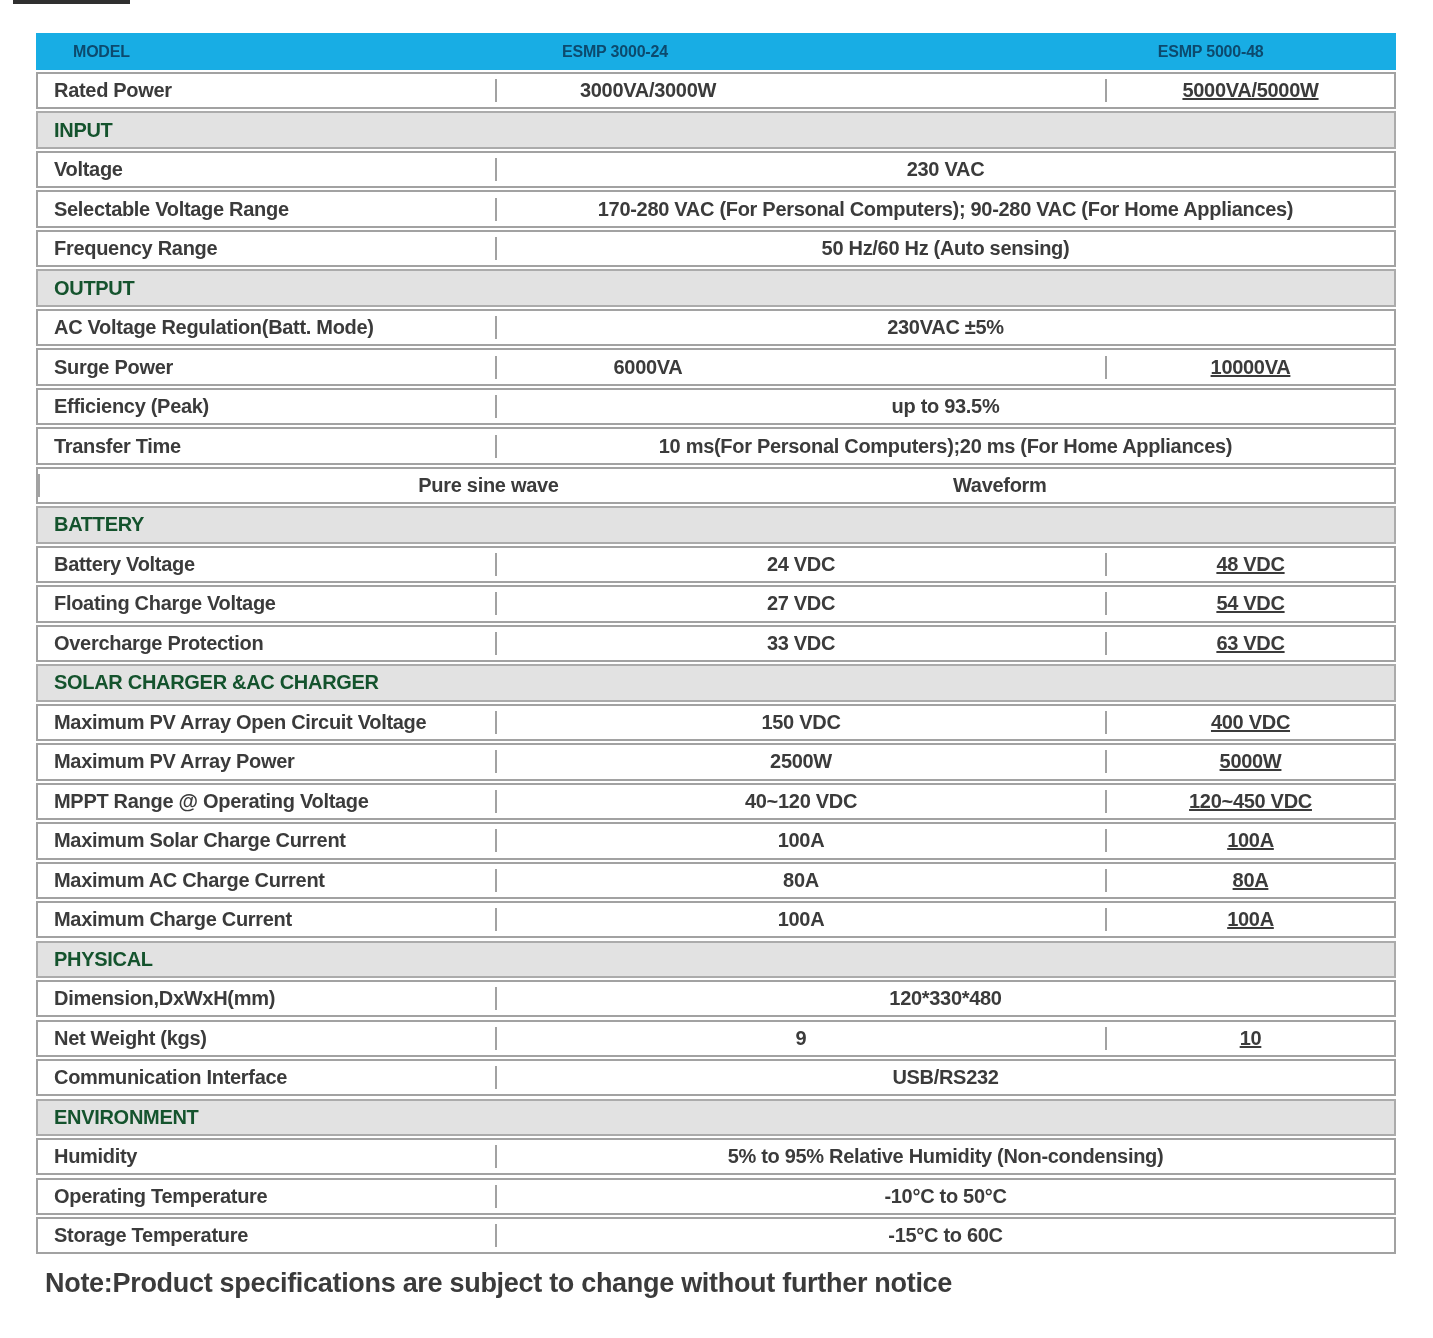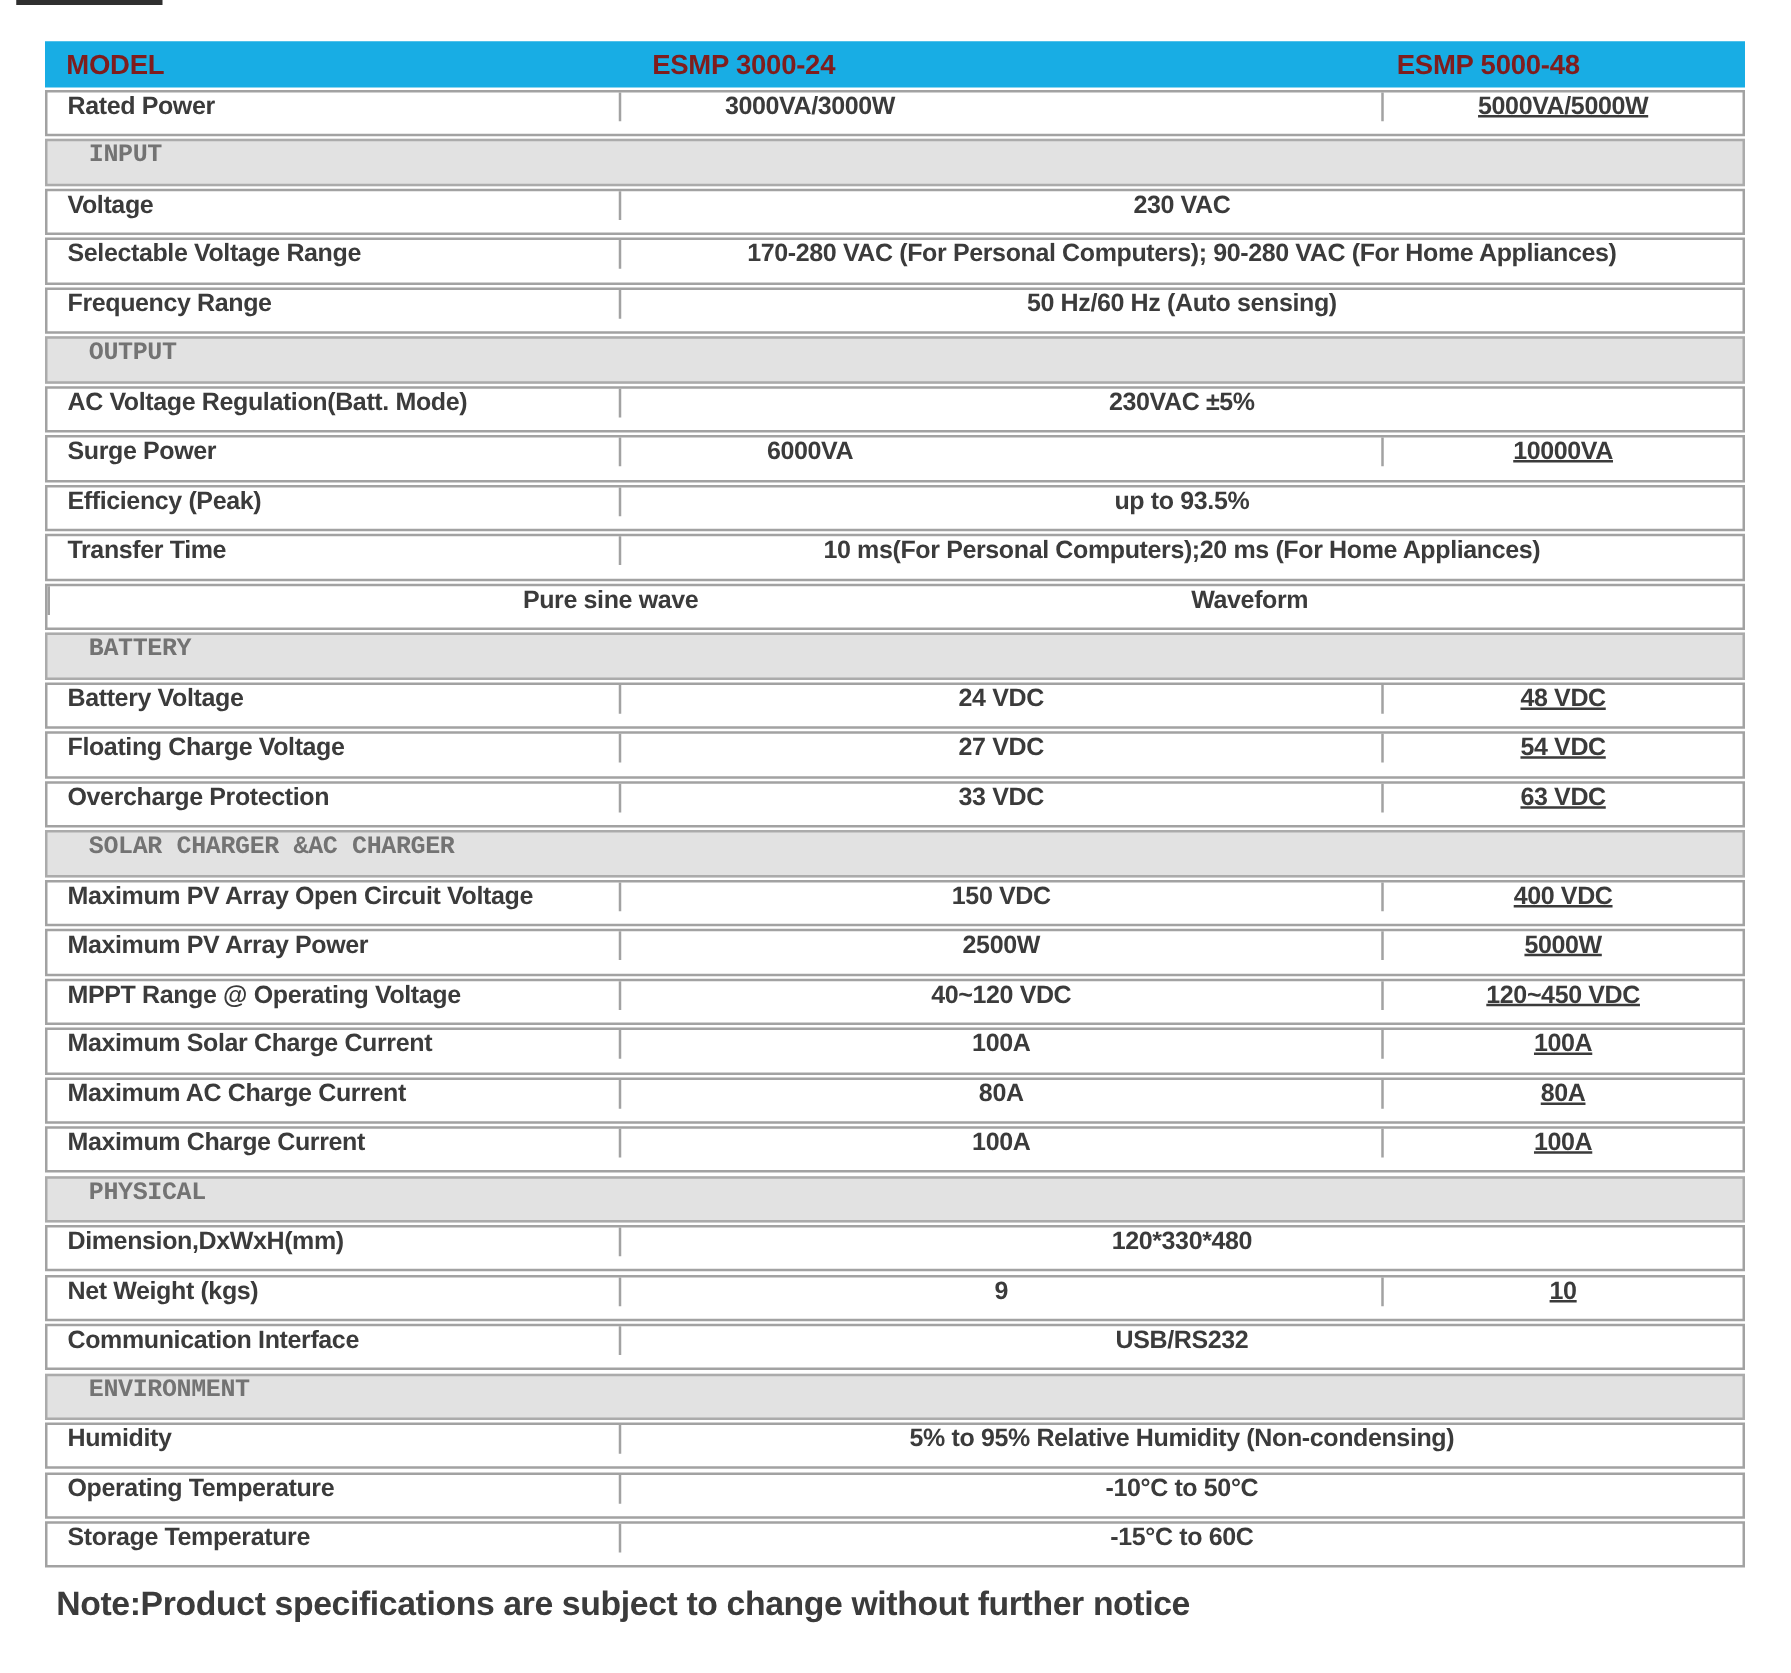--- a/index.html
+++ b/index.html
@@ -13,42 +13,42 @@
     position:absolute;left:13px;top:0;width:117px;height:4px;background:#2f2f2f;
   }
   .spec-table{
     position:absolute;left:36px;top:33px;width:1360px;
   }
   .thead{
     position:relative;height:37px;background:#18ade4;margin-bottom:2px;
   }
   .thead span{
     position:absolute;top:50%;transform:translateY(-50%);
-    color:#7f1d1d;font-weight:700;font-size:22px;letter-spacing:-0.2px;white-space:nowrap;
+    color:#0c4a6e;font-weight:700;font-size:16px;letter-spacing:-0.2px;white-space:nowrap;margin-left:20px;
   }
   .thead .h-model{left:17px;}
   .thead .h-m1{left:41.1%;transform:translate(-50%,-50%);}
   .thead .h-m2{left:84.9%;transform:translate(-50%,-50%);}
   .row{
-    display:flex;align-items:flex-start;height:37.3px;margin-bottom:2.2px;
+    display:flex;align-items:center;height:37.3px;margin-bottom:2.2px;
     border:2px solid #a2a2a2;background:#ffffff;
   }
   .row.section{background:#e2e2e2;border-color:#ababab;}
   .cell{
     display:flex;align-items:center;
     font-weight:700;font-size:20px;letter-spacing:-0.3px;color:#3b3b3b;white-space:nowrap;
   }
   .cell.label{width:457px;padding-left:16px;justify-content:flex-start;}
   .cell.val{justify-content:center;text-align:center;border-left:2px solid #a2a2a2;}
   .cell.vspan{flex:1;}
   .cell.vmid{width:610px;}
   .cell.c2{width:304px;}
   .cell.c3{width:306px;}
   .cell.clast{flex:1;text-decoration:underline;}
-  .cell.sec{width:100%;padding-left:33px;color:#737373;font-family:Liberation Mono, monospace;}
+  .cell.sec{width:100%;padding-left:16px;color:#14532d;}
   .note{
     position:absolute;left:45px;top:1268px;
     font-weight:700;font-size:27px;letter-spacing:-0.3px;color:#3b3b3b;white-space:nowrap;
   }
 </style>
 </head>
 <body>
 
 <div class="top-strip"></div>
 

